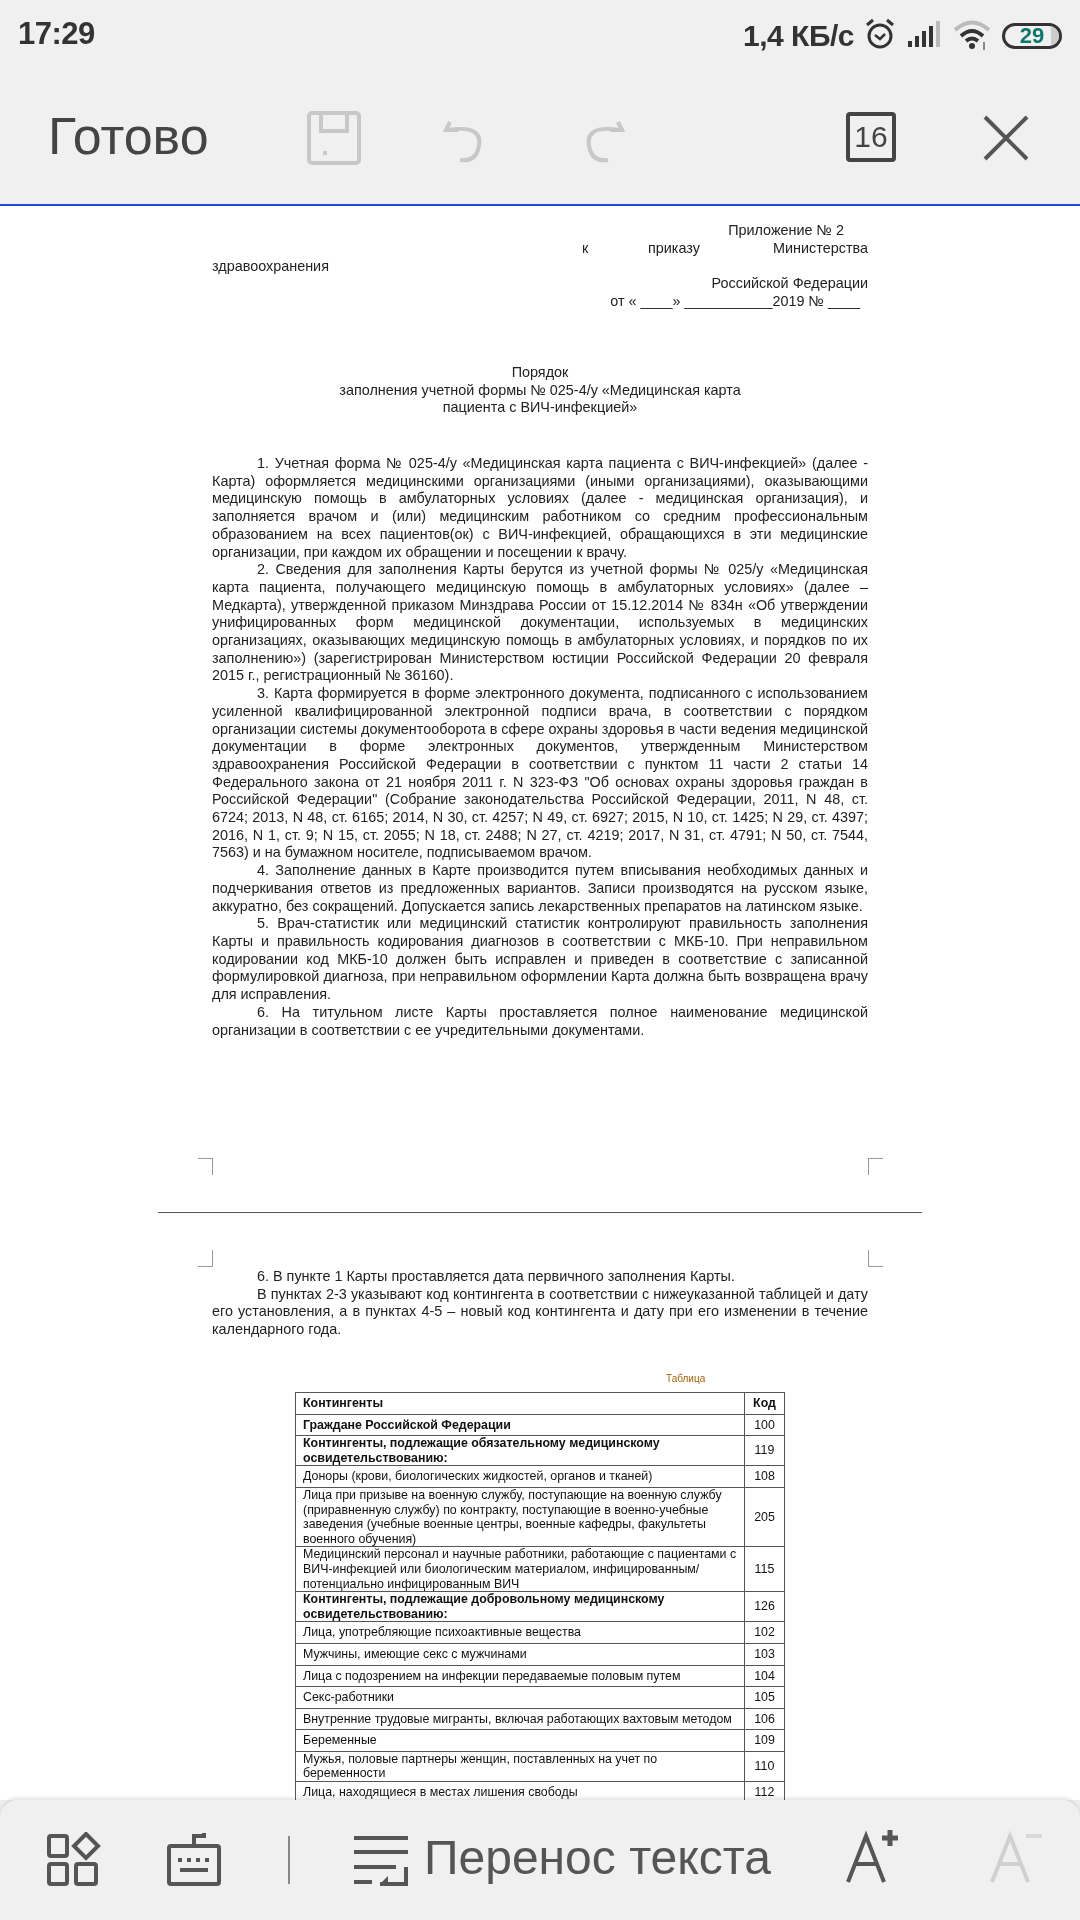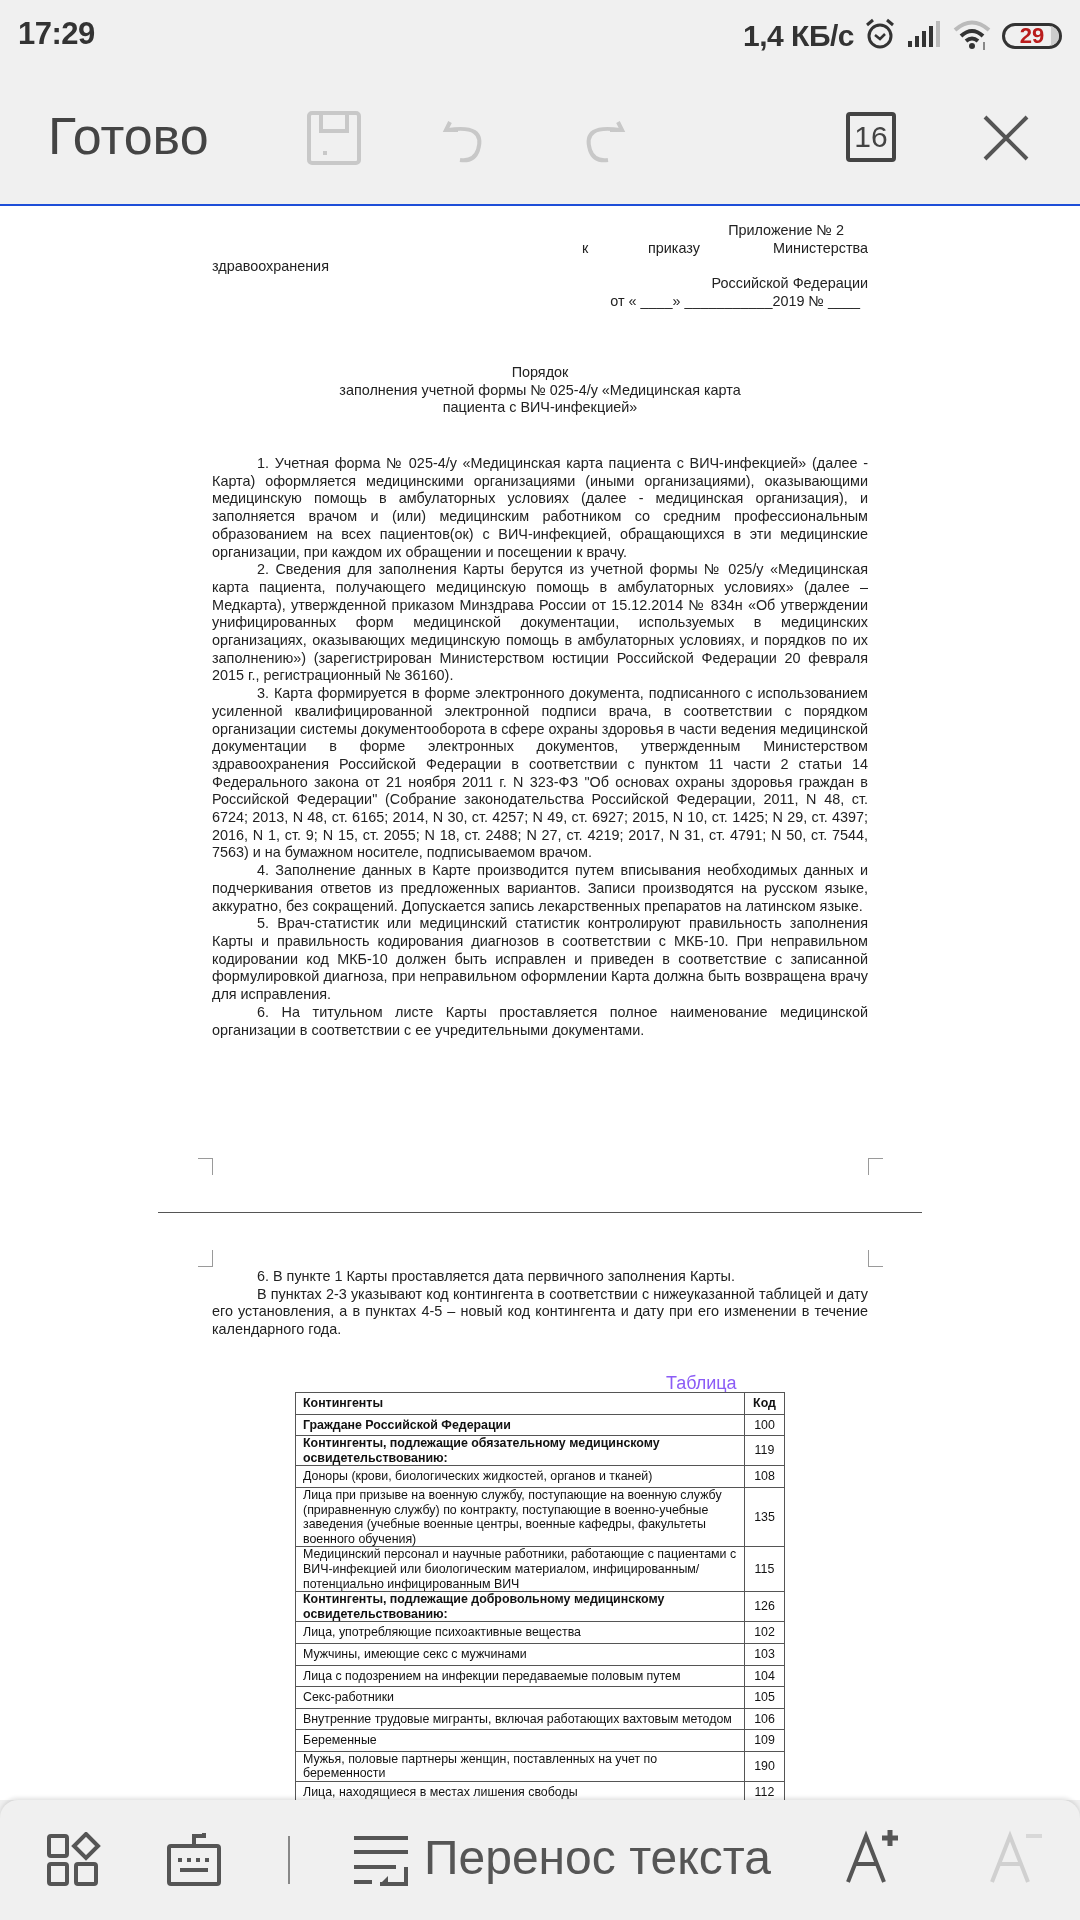--- a/index.html
+++ b/index.html
@@ -2,21 +2,21 @@
 <html><head>
 <meta charset="utf-8">
 <style>
   html, body { margin:0; padding:0; }
   body { width:1080px; height:1920px; position:relative; overflow:hidden; background:#f0f0f0; font-family:"Liberation Sans", sans-serif; color:#222; }
   .statusbar { position:absolute; left:0; top:0; width:1080px; height:72px; background:#f0f0f0; }
   .sb-time { position:absolute; left:18px; top:16px; font-size:31px; font-weight:bold; color:#333; font-family:"Liberation Sans", sans-serif; letter-spacing:-0.5px; }
   .sb-right { position:absolute; right:18px; top:14px; height:44px; display:flex; align-items:center; gap:10px; }
   .sb-speed { font-size:30px; font-weight:bold; color:#333; letter-spacing:-0.5px; }
   .sb-icon { display:inline-block; }
-  .battery { width:60px; height:26px; border:3px solid #333; border-radius:14px; display:flex; align-items:center; justify-content:center; font-size:22px; font-weight:bold; color:#b91c1c; position:relative; overflow:hidden; box-sizing:border-box; }
+  .battery { width:60px; height:26px; border:3px solid #333; border-radius:14px; display:flex; align-items:center; justify-content:center; font-size:22px; font-weight:bold; color:#0f766e; position:relative; overflow:hidden; box-sizing:border-box; }
   .battery .fill { position:absolute; right:0; top:0; bottom:0; width:8px; background:#ccc; }
   .battery span { position:relative; }
 
   .toolbar { position:absolute; left:0; top:72px; width:1080px; height:132px; background:#f0f0f0; border-bottom:2px solid #1d4ed8; }
   .done-btn { position:absolute; left:48px; top:34px; font-size:52px; color:#444; font-family:"Liberation Sans", sans-serif; }
   .tb-icon { position:absolute; top:36px; width:60px; height:60px; display:flex; align-items:center; justify-content:center; }
   .page-count { position:absolute; left:846px; top:40px; width:50px; height:50px; border:4px solid #444; border-radius:4px; box-sizing:border-box; display:flex; align-items:center; justify-content:center; font-size:30px; color:#444; }
 
   .doc { position:absolute; left:0; top:206px; width:1080px; height:1594px; background:#fff; overflow:hidden; }
   .page { position:absolute; left:212px; width:656px; font-size:14.4px; line-height:17.7px; color:#222; font-family:"Liberation Sans", sans-serif; }
@@ -140,21 +140,21 @@
   <div class="page-sep" style="top:1006px;"></div>
 
   <div class="corner" style="left:198px; top:1044px; border-right-width:1.5px; border-bottom-width:1.5px;"></div>
   <div class="corner" style="left:868px; top:1044px; border-left-width:1.5px; border-bottom-width:1.5px;"></div>
 
   <div class="page just" style="top:1062px;">
     <p class="indent" style="margin:0;">6. В пункте 1 Карты проставляется дата первичного заполнения Карты.</p>
     <p class="indent" style="margin:0;">В пунктах 2-3 указывают код контингента в соответствии с нижеуказанной таблицей и дату его установления, а в пунктах 4-5 – новый код контингента и дату при его изменении в течение календарного года.</p>
   </div>
 
-  <div style="position:absolute; left:666px; top:1167px; font-size:18px; color:#8b5cf6;">Таблица</div>
+  <div style="position:absolute; left:666px; top:1167px; font-size:10px; color:#a16207;">Таблица</div>
 
   <table class="cont" style="top:1186px;">
     <thead>
       <tr>
         <td class="name" style="font-weight:bold;">Контингенты</td>
         <td class="code" style="font-weight:bold;">Код</td>
       </tr>
     </thead>
     <tbody id="table-body">
         <tr class="bold">
@@ -164,21 +164,21 @@
         <tr class="bold">
           <td class="name">Контингенты, подлежащие обязательному медицинскому освидетельствованию:</td>
           <td class="code">119</td>
         </tr>
         <tr>
           <td class="name">Доноры (крови, биологических жидкостей, органов и тканей)</td>
           <td class="code">108</td>
         </tr>
         <tr>
           <td class="name">Лица при призыве на военную службу, поступающие на военную службу (приравненную службу) по контракту, поступающие в военно-учебные заведения (учебные военные центры, военные кафедры, факультеты военного обучения)</td>
-          <td class="code">135</td>
+          <td class="code">205</td>
         </tr>
         <tr>
           <td class="name">Медицинский персонал и научные работники, работающие с пациентами с ВИЧ-инфекцией или биологическим материалом, инфицированным/ потенциально инфицированным ВИЧ</td>
           <td class="code">115</td>
         </tr>
         <tr class="bold">
           <td class="name">Контингенты, подлежащие добровольному медицинскому освидетельствованию:</td>
           <td class="code">126</td>
         </tr>
         <tr>
@@ -200,21 +200,21 @@
         <tr>
           <td class="name">Внутренние трудовые мигранты, включая работающих вахтовым методом</td>
           <td class="code">106</td>
         </tr>
         <tr>
           <td class="name">Беременные</td>
           <td class="code">109</td>
         </tr>
         <tr>
           <td class="name">Мужья, половые партнеры женщин, поставленных на учет по беременности</td>
-          <td class="code">190</td>
+          <td class="code">110</td>
         </tr>
         <tr>
           <td class="name">Лица, находящиеся в местах лишения свободы</td>
           <td class="code">112</td>
         </tr>
         <tr>
           <td class="name">Лица, обследуемые по клиническим показаниям</td>
           <td class="code">113</td>
         </tr>
         <tr>

